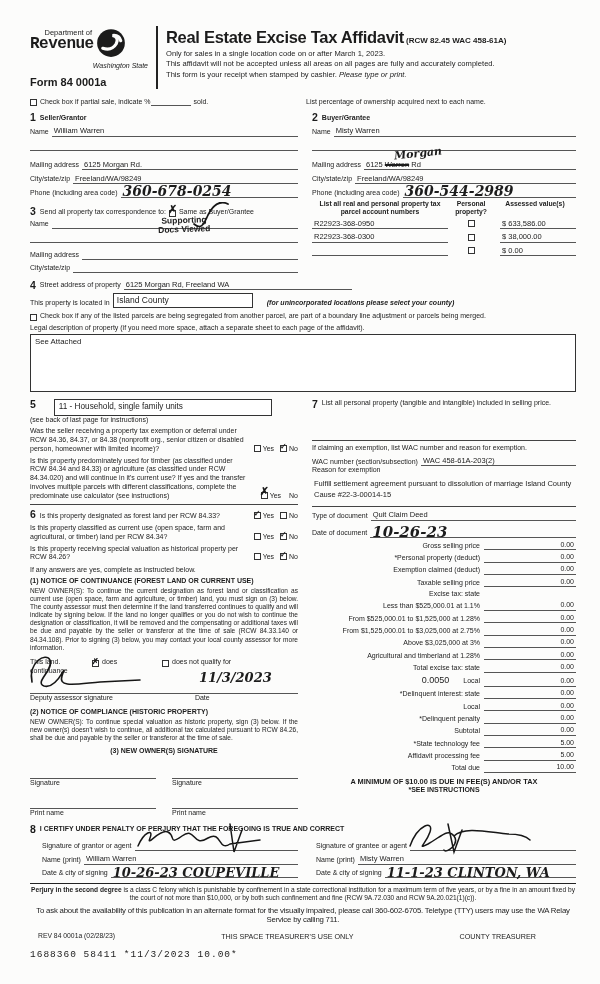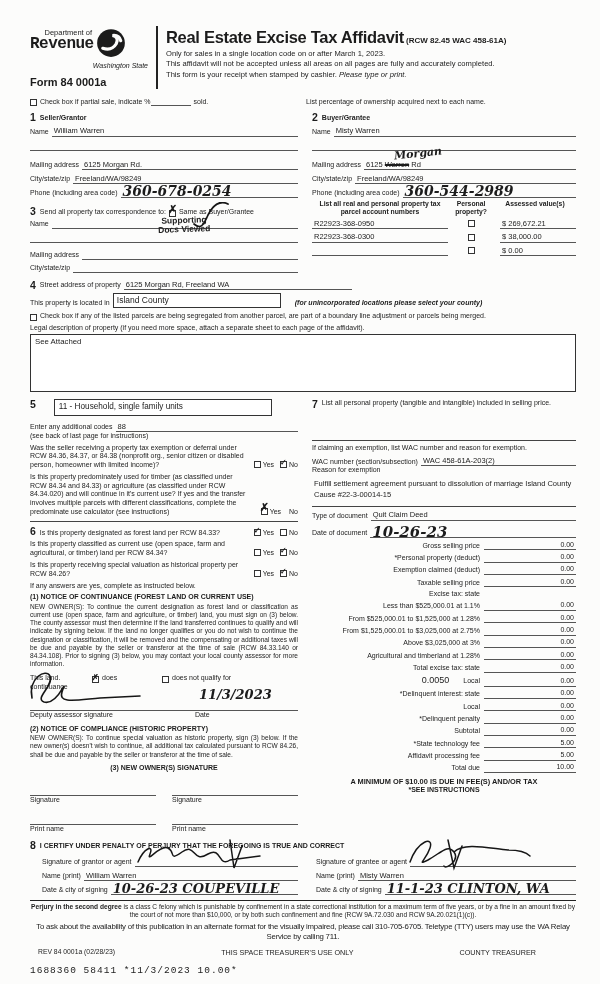--- a/index.html
+++ b/index.html
@@ -45,21 +45,21 @@
   .yn .cb{margin:0 2px 0 6px}
   .hr{border-top:1px solid #444;margin-top:4px}
   
   .ptab{margin-top:2px}
   .phead{display:flex;font-weight:bold;font-size:6.8px;text-align:center;line-height:1.15}
   .prow{display:flex;align-items:flex-end;margin-top:3px}
   .pnum{width:136px;border-bottom:1px solid #555;padding:0 2px;min-height:9px}
   .pcb{width:46px;text-align:center;flex:none}
   .pval{flex:1;border-bottom:1px solid #555;padding:0 2px;min-height:9px;margin-left:6px}
   
-  .countybox{display:inline-block;border:1px solid #333;width:168px;padding:1px 3px;font-size:8.5px;background:#fff}
+  .countybox{display:inline-block;border:1px solid #333;width:140px;padding:1px 3px;font-size:8.5px;background:#fff}
   .legalbox{border:1.2px solid #333;height:58px;padding:2px 4px;font-size:7.8px;margin-top:2px;background:#fff}
   .usebox{display:inline-block;border:1px solid #333;width:218px;padding:2px 4px;font-size:8.2px;background:#fff}
   
   .trow{display:flex;align-items:flex-end;margin-top:2.6px}
   .tlbl{flex:1;text-align:right;white-space:nowrap}
   .tval{width:92px;border-bottom:1px solid #555;text-align:right;margin-left:4px;padding-right:2px;flex:none;min-height:8px}
   .tspace{width:96px;flex:none}
   .sig-svg{display:block}
   .notebody{font-size:6.55px;text-align:justify;margin-top:1px}
   .sigline{border-bottom:1px solid #555;min-height:9px}
@@ -207,21 +207,21 @@
 
       <div class="ptab">
         <div class="phead">
           <div style="width:136px">List all real and personal property tax parcel account numbers</div>
           <div style="width:46px">Personal property?</div>
           <div style="flex:1">Assessed value(s)</div>
         </div>
         <div class="prow">
           <span class="pnum typed">R22923-368-0950</span>
           <span class="pcb"><span class="cb"></span></span>
-          <span class="pval typed">$ 269,672.21</span>
+          <span class="pval typed">$ 633,586.00</span>
         </div>
         <div class="prow">
           <span class="pnum typed">R22923-368-0300</span>
           <span class="pcb"><span class="cb"></span></span>
           <span class="pval typed">$ 38,000.00</span>
         </div>
         <div class="prow">
           <span class="pnum typed"></span>
           <span class="pcb"><span class="cb"></span></span>
           <span class="pval typed">$ 0.00</span>
@@ -249,26 +249,20 @@
   </div>
   <div style="margin-top:3px">Legal description of property (if you need more space, attach a separate sheet to each page of the affidavit).</div>
   <div class="legalbox">See Attached</div>
 
   <div class="cols" style="margin-top:7px">
     <div class="colL">
       <div class="row" style="align-items:flex-start">
         <span class="secno">5</span>
         <span style="width:14px"></span>
         <span class="usebox">11 - Household, single family units</span>
-      </div>
-      <div class="fld" style="margin-top:6px">
-        <span class="lbl">Enter any additional codes</span>
-        <span class="ul">
-            <span class="typed">88</span>
-          </span>
       </div>
       <div>(see back of last page for instructions)</div>
 
       <div class="qrow">
         <span class="qtext">Was the seller receiving a property tax exemption or deferral under RCW 84.36, 84.37, or 84.38 (nonprofit org., senior citizen or disabled person, homeowner with limited income)?</span>
         <span class="yn"><span class="cb"></span><span>Yes</span><span class="cb"><span class="mk">✓</span></span><span>No</span></span>
       </div>
 
       <div class="qrow">
         <span class="qtext b" style="font-weight:normal">Is this property predominately used for timber (as classified under RCW 84.34 and 84.33) or agriculture (as classified under RCW 84.34.020) and will continue in it's current use? If yes and the transfer involves multiple parcels with different classifications, complete the predominate use calculator (see instructions)</span>
@@ -506,21 +500,21 @@
             <span class="hw" style="font-size:13px">11-1-23   CLINTON, WA</span>
           </span>
       </div>
     </div>
   </div>
 
   <div class="footer-rule"></div>
   <div class="small" style="text-align:center;margin-top:2px">
     <span class="b">Perjury in the second degree</span><span> is a class C felony which is punishable by confinement in a state correctional institution for a maximum term of five years, or by a fine in an amount fixed by the court of not more than $10,000, or by both such confinement and fine (RCW 9A.72.030 and RCW 9A.20.021(1)(c)).</span>
   </div>
-  <div style="text-align:center;margin-top:3px;font-size:7.8px;letter-spacing:-.2px">To ask about the availability of this publication in an alternate format for the visually impaired, please call 310-705-6705. Teletype (TTY) users may use the WA Relay Service by calling 711.</div>
+  <div style="text-align:center;margin-top:3px;font-size:7.8px;letter-spacing:-.2px">To ask about the availability of this publication in an alternate format for the visually impaired, please call 360-602-6705. Teletype (TTY) users may use the WA Relay Service by calling 711.</div>
 
   <div class="row" style="margin-top:7px;justify-content:space-between;align-items:flex-start">
     <span style="font-size:6.8px;padding-left:8px">REV 84 0001a   (02/28/23)</span>
     <span style="font-size:7.2px">THIS SPACE TREASURER'S USE ONLY</span>
     <span style="font-size:7.2px;padding-right:40px">COUNTY TREASURER</span>
   </div>
   <div class="mono" style="font-size:9.5px;margin-top:8px;letter-spacing:1px">1688360 58411 *11/3/2023 10.00*</div>
 
 </div>
 

